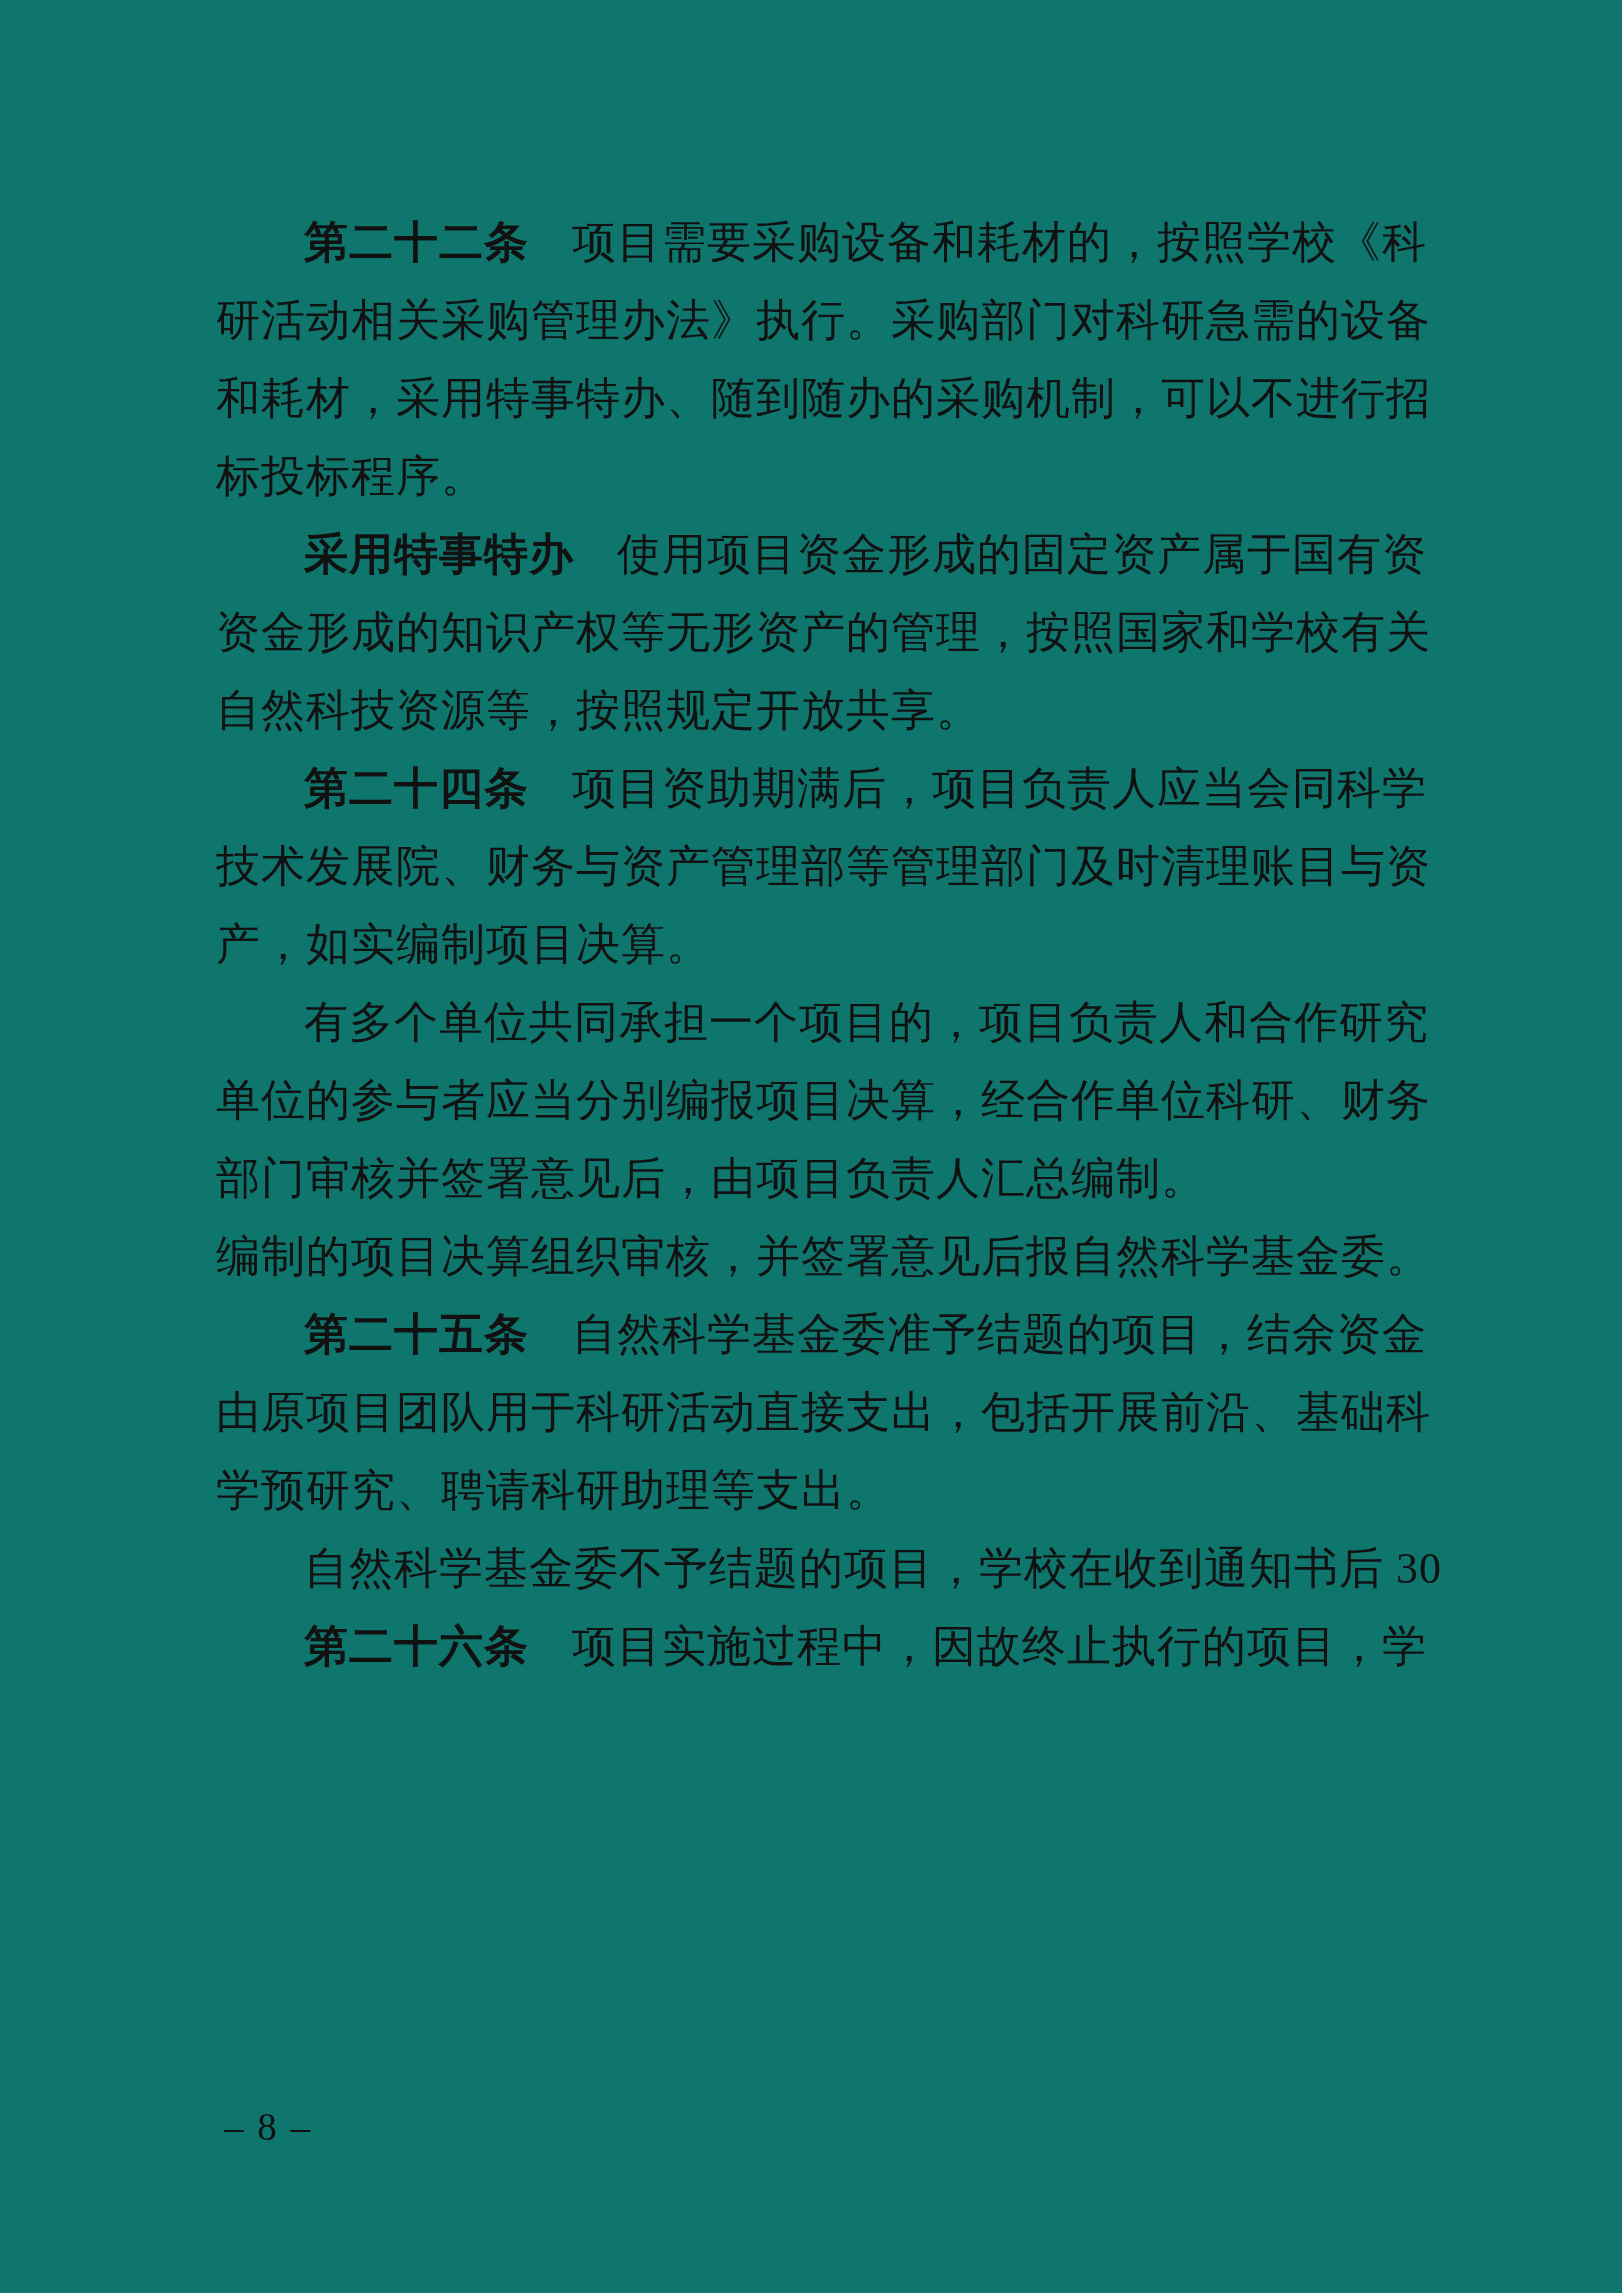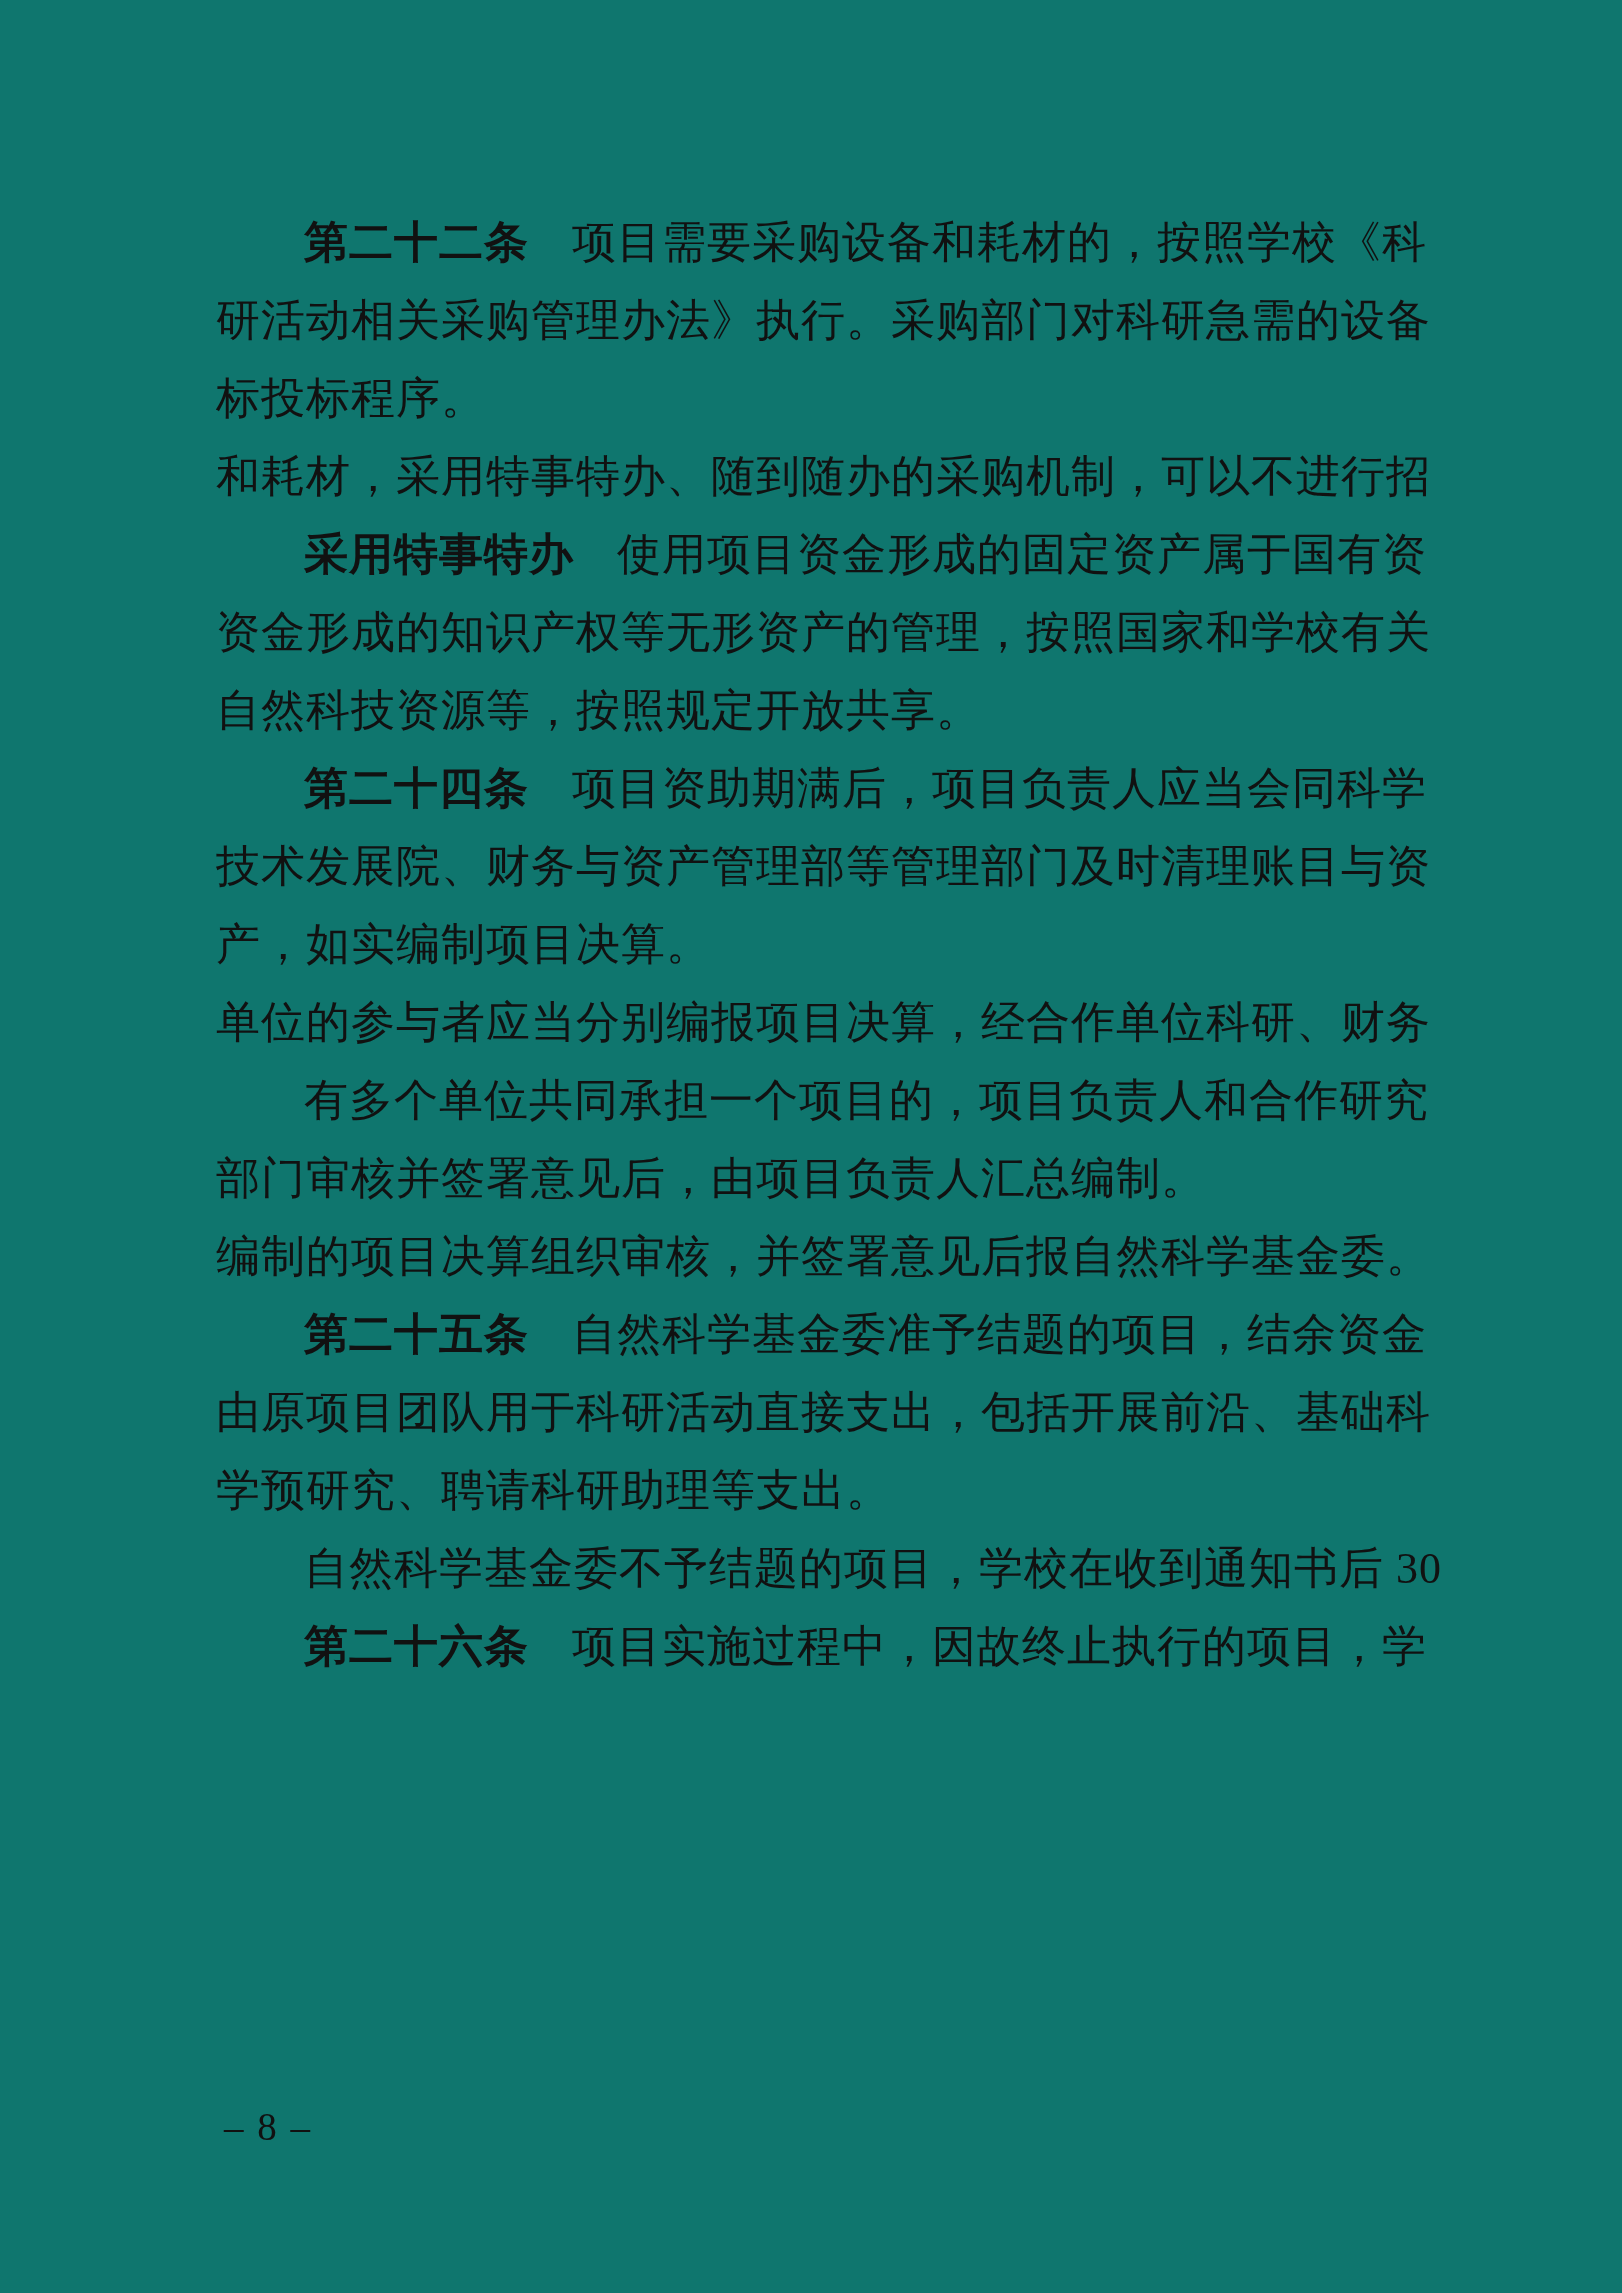--- a/index.html
+++ b/index.html
@@ -59,41 +59,41 @@
 <body>
 
 <div class="page">
 
   <div class="text-block">
 
     <div class="line indent"><span class="head">第二十二条</span><span>项目需要采购设备和耗材的，按照学校《科</span></div>
 
     <div class="line"><span>研活动相关采购管理办法》执行。采购部门对科研急需的设备</span></div>
 
+    <div class="line"><span>和耗材，采用特事特办、随到随办的采购机制，可以不进行招</span></div>
+
     <div class="line pend"><span>标投标程序。</span></div>
-
-    <div class="line"><span>和耗材，采用特事特办、随到随办的采购机制，可以不进行招</span></div>
 
     <div class="line indent"><span class="head">采用特事特办</span><span>使用项目资金形成的固定资产属于国有资</span></div>
 
 
     <div class="line"><span>资金形成的知识产权等无形资产的管理，按照国家和学校有关</span></div>
 
 
     <div class="line pend"><span>自然科技资源等，按照规定开放共享。</span></div>
 
     <div class="line indent"><span class="head">第二十四条</span><span>项目资助期满后，项目负责人应当会同科学</span></div>
 
     <div class="line"><span>技术发展院、财务与资产管理部等管理部门及时清理账目与资</span></div>
 
     <div class="line pend"><span>产，如实编制项目决算。</span></div>
 
+    <div class="line indent"><span>有多个单位共同承担一个项目的，项目负责人和合作研究</span></div>
+
     <div class="line"><span>单位的参与者应当分别编报项目决算，经合作单位科研、财务</span></div>
-
-    <div class="line indent"><span>有多个单位共同承担一个项目的，项目负责人和合作研究</span></div>
 
     <div class="line pend"><span>部门审核并签署意见后，由项目负责人汇总编制。</span></div>
 
 
     <div class="line pend"><span>编制的项目决算组织审核，并签署意见后报自然科学基金委。</span></div>
 
     <div class="line indent"><span class="head">第二十五条</span><span>自然科学基金委准予结题的项目，结余资金</span></div>
 
     <div class="line"><span>由原项目团队用于科研活动直接支出，包括开展前沿、基础科</span></div>
 

